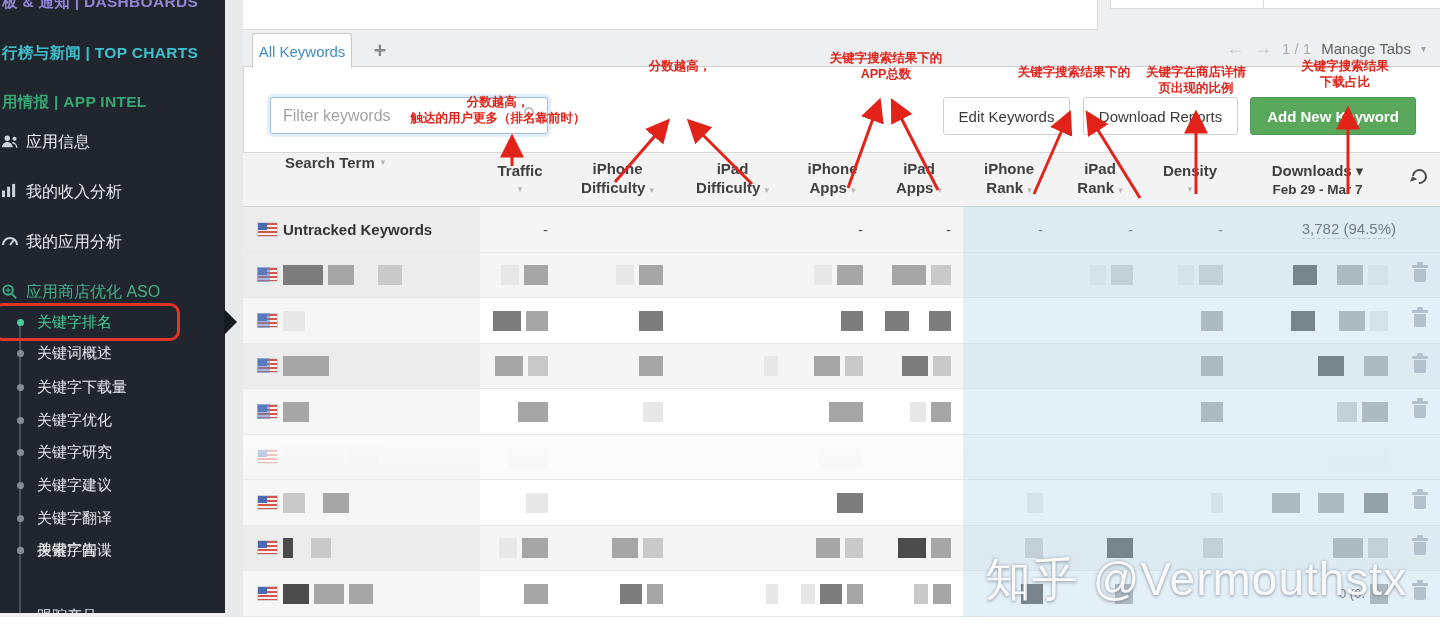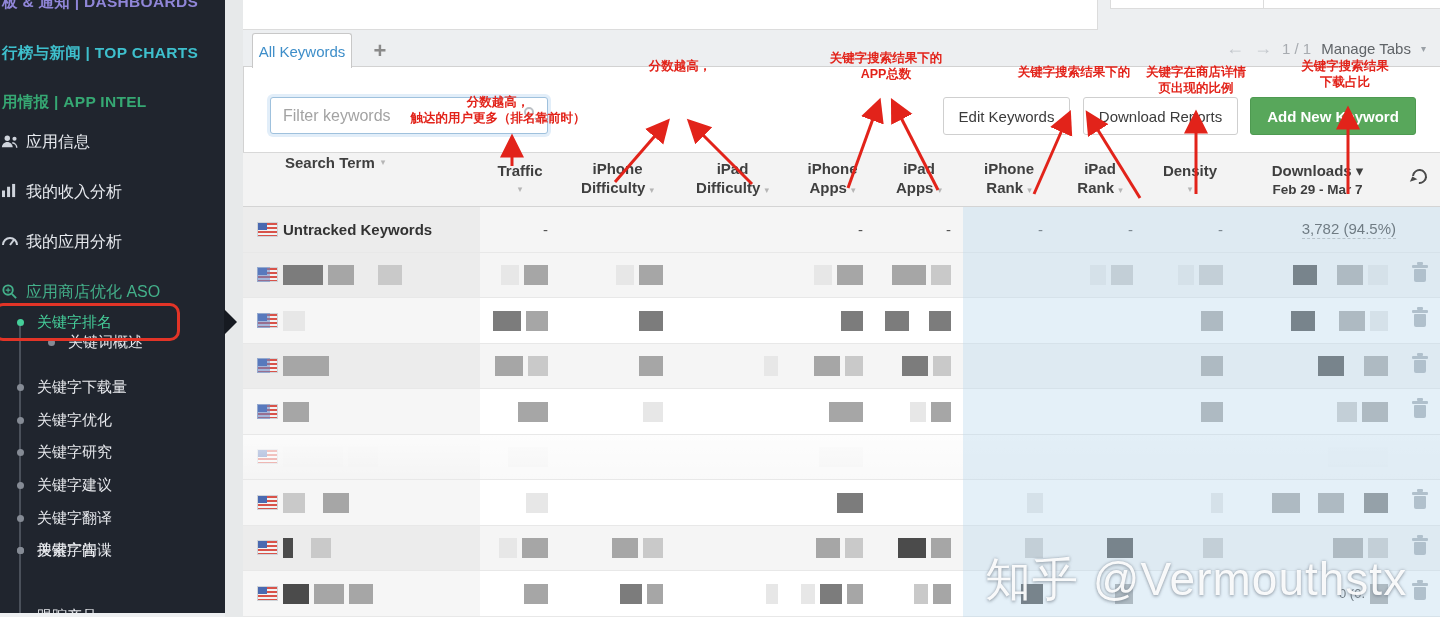--- a/index.html
+++ b/index.html
@@ -147,21 +147,21 @@
             <line x1="11.5" y1="11.5" x2="16" y2="16" stroke="#43b08a" stroke-width="2"></line>
             <path d="M5 7.5h5M7.5 5v5" stroke="#43b08a" stroke-width="1.2" fill="none"></path>
           </svg></span>
         <span class="lbl" style="color: rgb(67, 176, 138);">应用商店优化 ASO</span>
       </div>
       <div class="sb-line" style="top: 322px; height: 292px;"></div>
       <div class="sb-sub active" style="top: 306px; width: 225px;">
         <span class="dot"></span>
         <span class="lbl">关键字排名</span>
       </div>
-      <div class="sb-sub" style="top: 326px; width: 225px; margin-left: 31px;">
+      <div class="sb-sub" style="top: 337px; width: 225px;">
         <span class="dot"></span>
         <span class="lbl">关键词概述</span>
       </div>
       <div class="sb-sub" style="top: 371.4px; width: 225px; padding-left: 41px;">
         <span class="dot"></span>
         <span class="lbl">关键字下载量</span>
       </div>
       <div class="sb-sub" style="top: 404.1px; width: 225px;">
         <span class="dot"></span>
         <span class="lbl">关键字优化</span>

